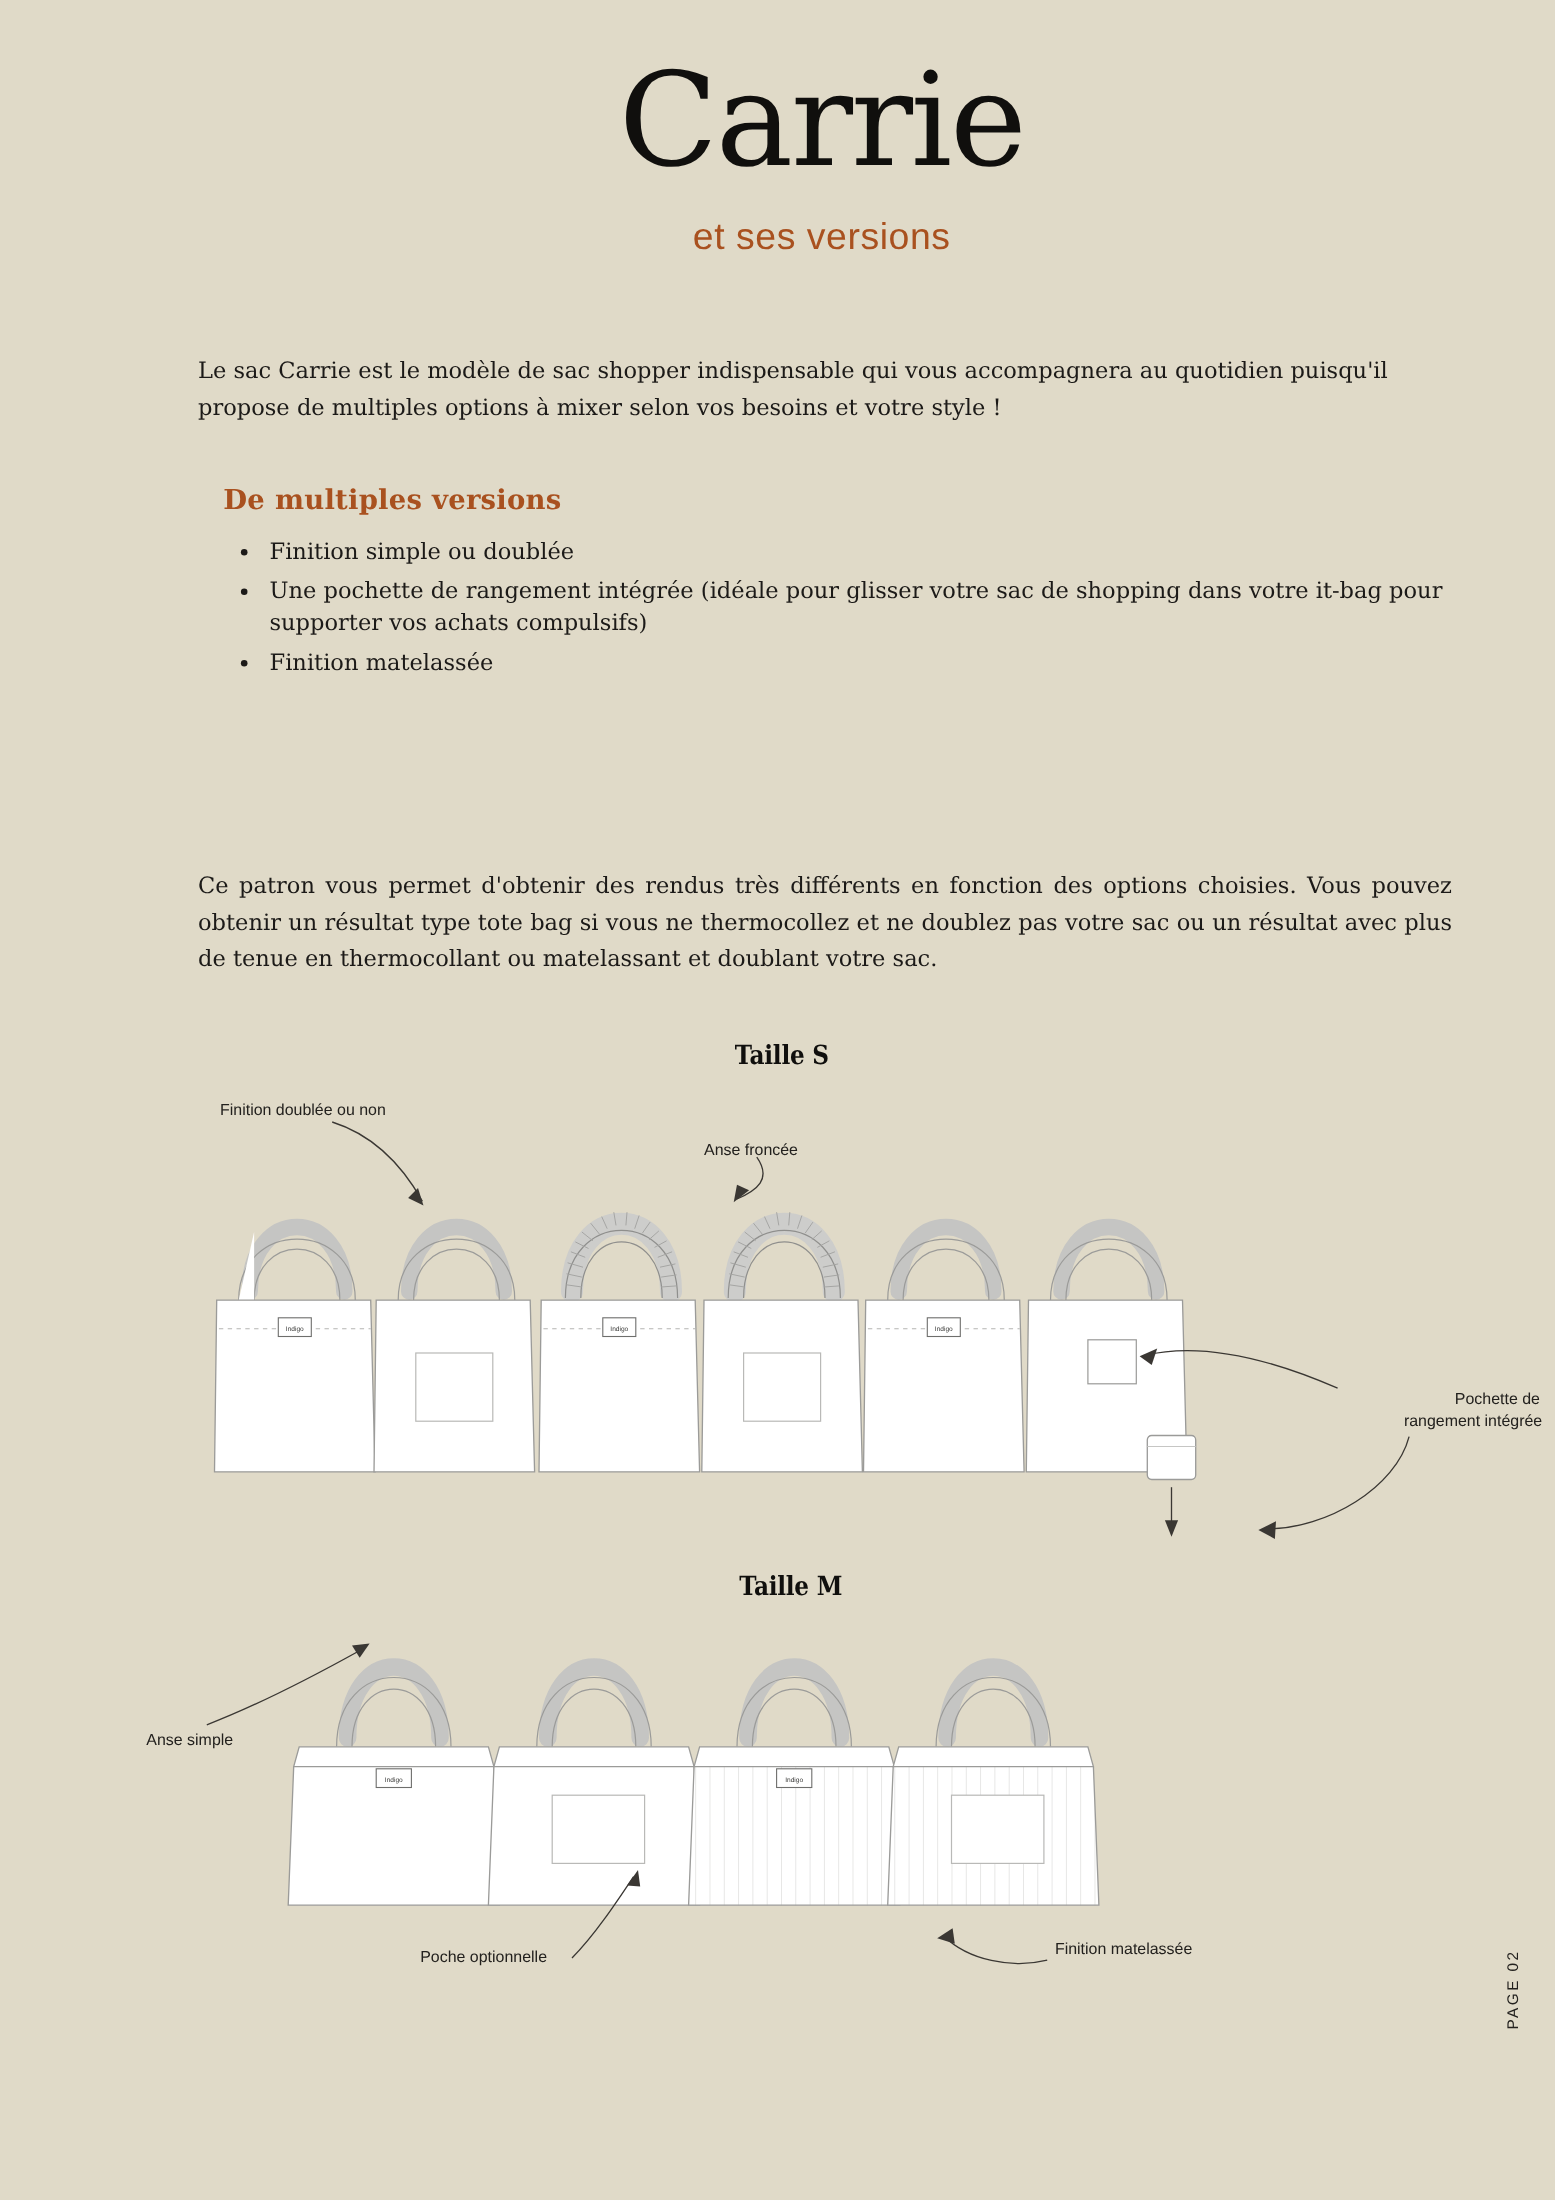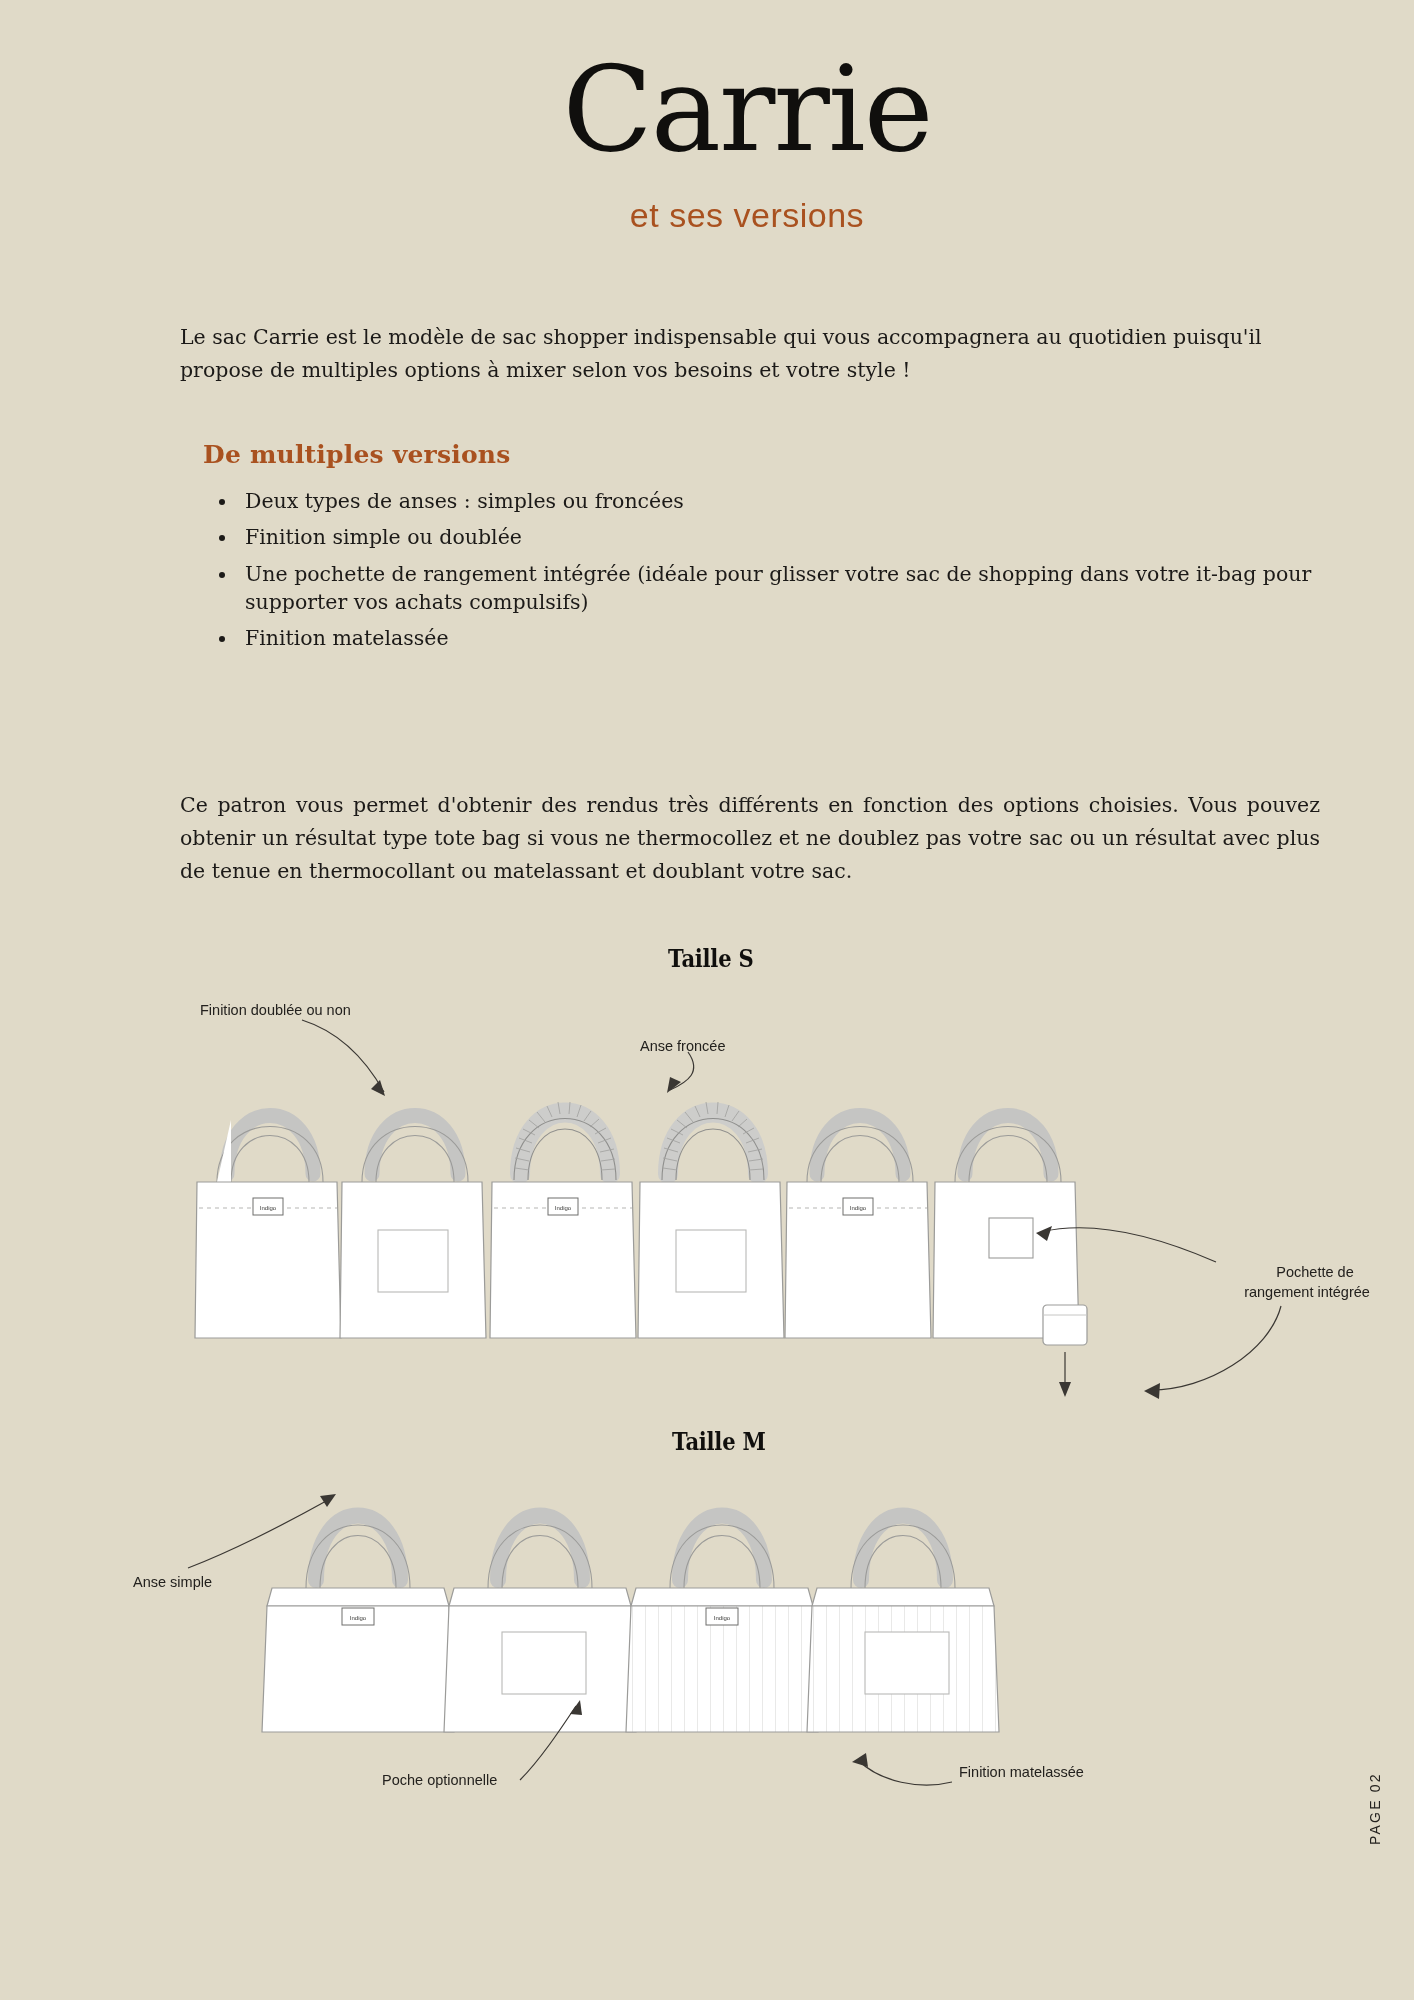--- a/index.html
+++ b/index.html
@@ -73,21 +73,21 @@
   }
   #taille-s{left:628px;top:944px;}
   #taille-m{left:632px;top:1427px;}
 
   
   .anno{
     position:absolute;
     font-family:"Liberation Sans", sans-serif;
     font-size:14.5px;line-height:1.45;color:#23211e;
   }
-  .anno.center{text-align:center;}
+  .anno.center{text-align:right;}
 
   
   svg.art{position:absolute;left:0;top:0;width:1414px;height:2000px;
           pointer-events:none;}
 
   
   .pagenum{
     position:absolute;left:1327px;top:1845px;
     font-family:"Liberation Sans", sans-serif;
     font-size:14px;letter-spacing:2.2px;color:#23211e;
@@ -101,21 +101,20 @@
 <div class="page">
 
   <div class="title">Carrie</div>
   <div class="subtitle">et ses versions</div>
 
   <p class="intro">Le sac Carrie est le modèle de sac shopper indispensable qui vous accompagnera au quotidien puisqu'il propose de multiples options à mixer selon vos besoins et votre style !</p>
 
   <div class="sec-head">De multiples versions</div>
 
   <ul class="features">
-    <li>Deux types de anses : simples ou froncées</li>
     <li>Finition simple ou doublée</li>
     <li>Une pochette de rangement intégrée (idéale pour glisser votre sac de shopping dans votre it-bag pour supporter vos achats compulsifs)</li>
     <li>Finition matelassée</li>
   </ul>
 
   <p class="outro">Ce patron vous permet d'obtenir des rendus très différents en fonction des options choisies. Vous pouvez obtenir un résultat type tote bag si vous ne thermocollez et ne doublez pas votre sac ou un résultat avec plus de tenue en thermocollant ou matelassant et doublant votre sac.</p>
 
   <div class="size-head" id="taille-s">Taille S</div>
   <div class="size-head" id="taille-m">Taille M</div>
 

